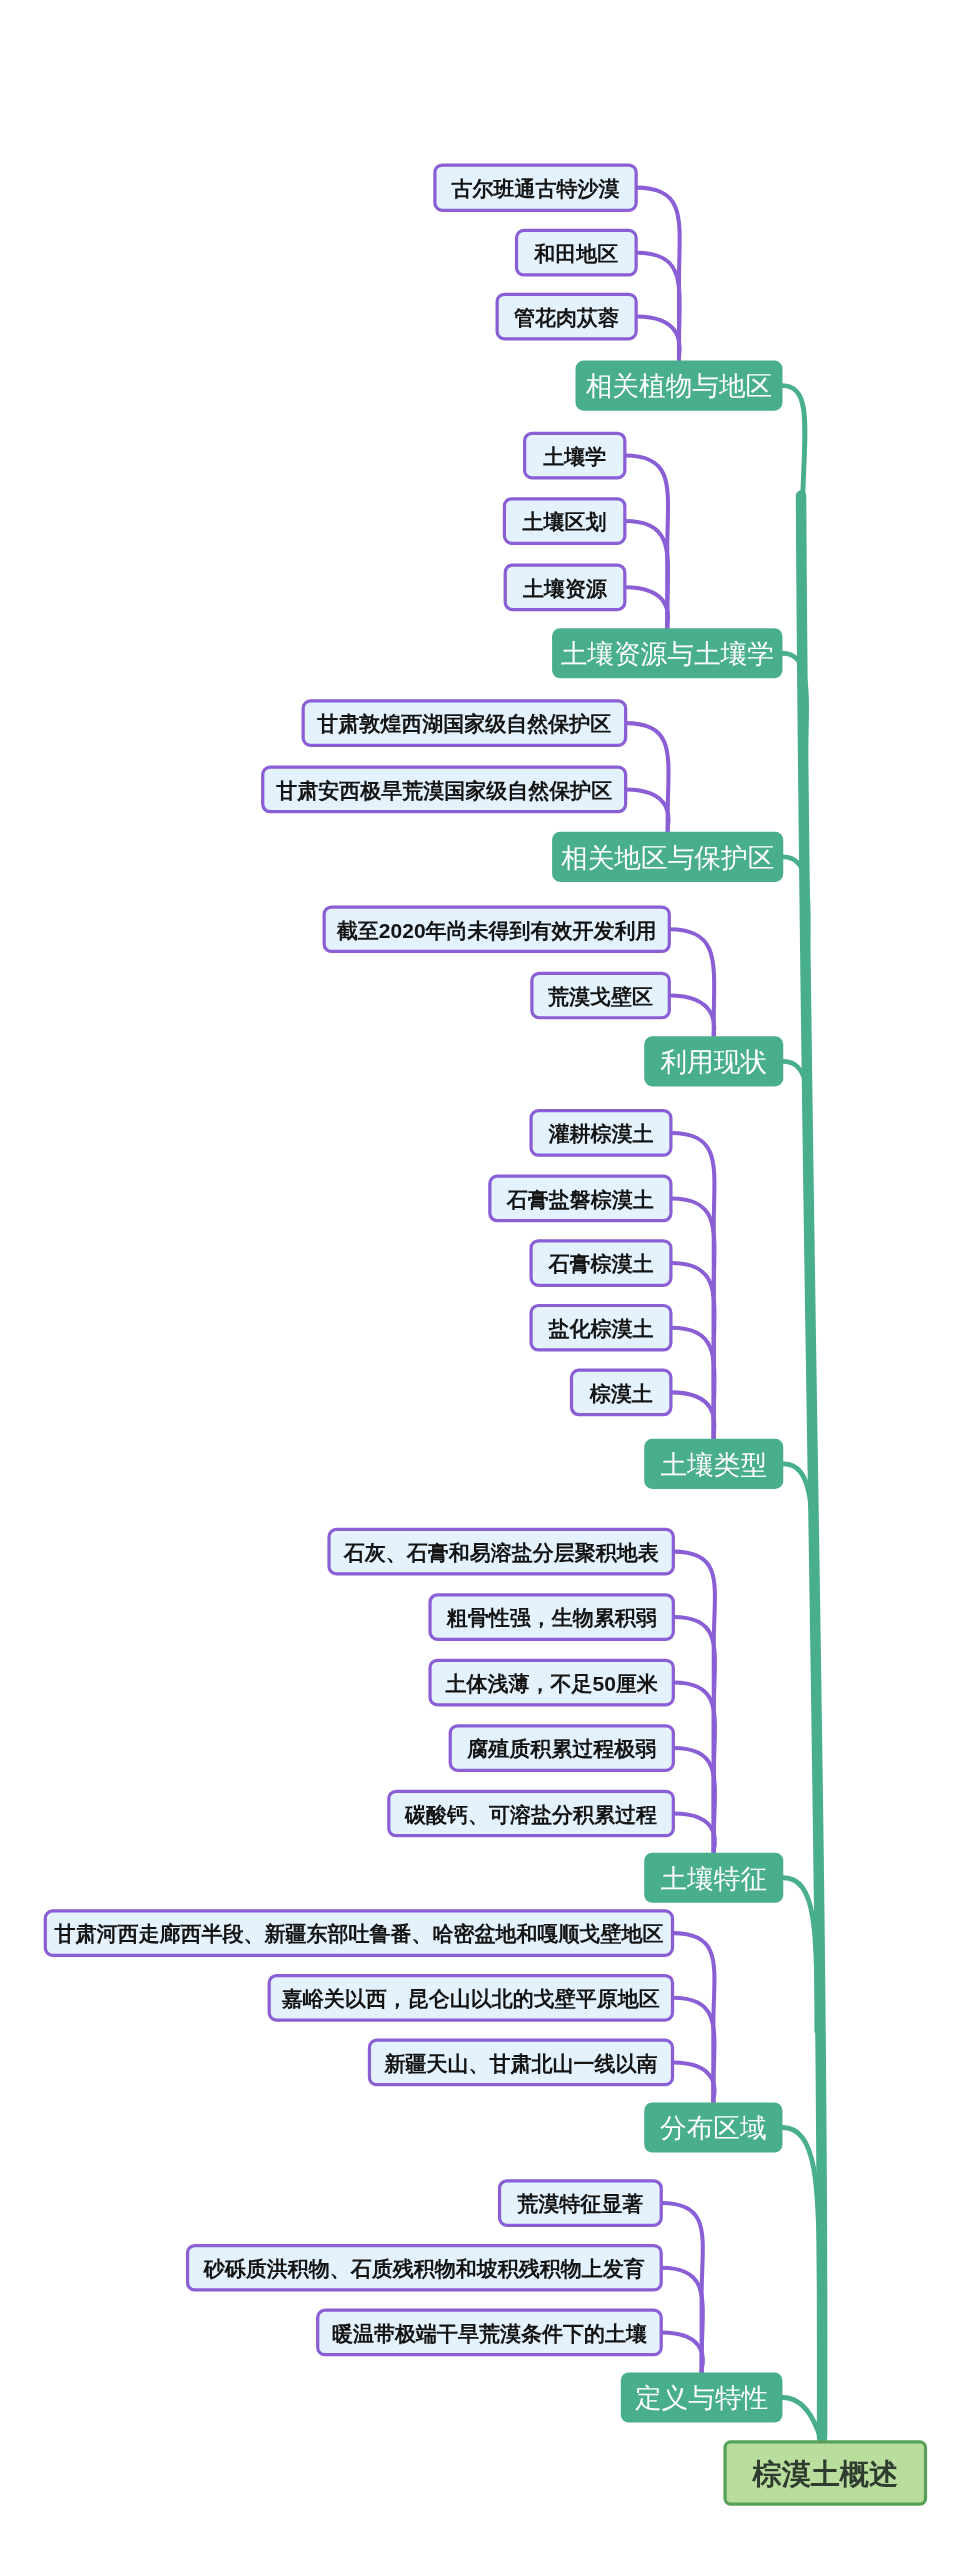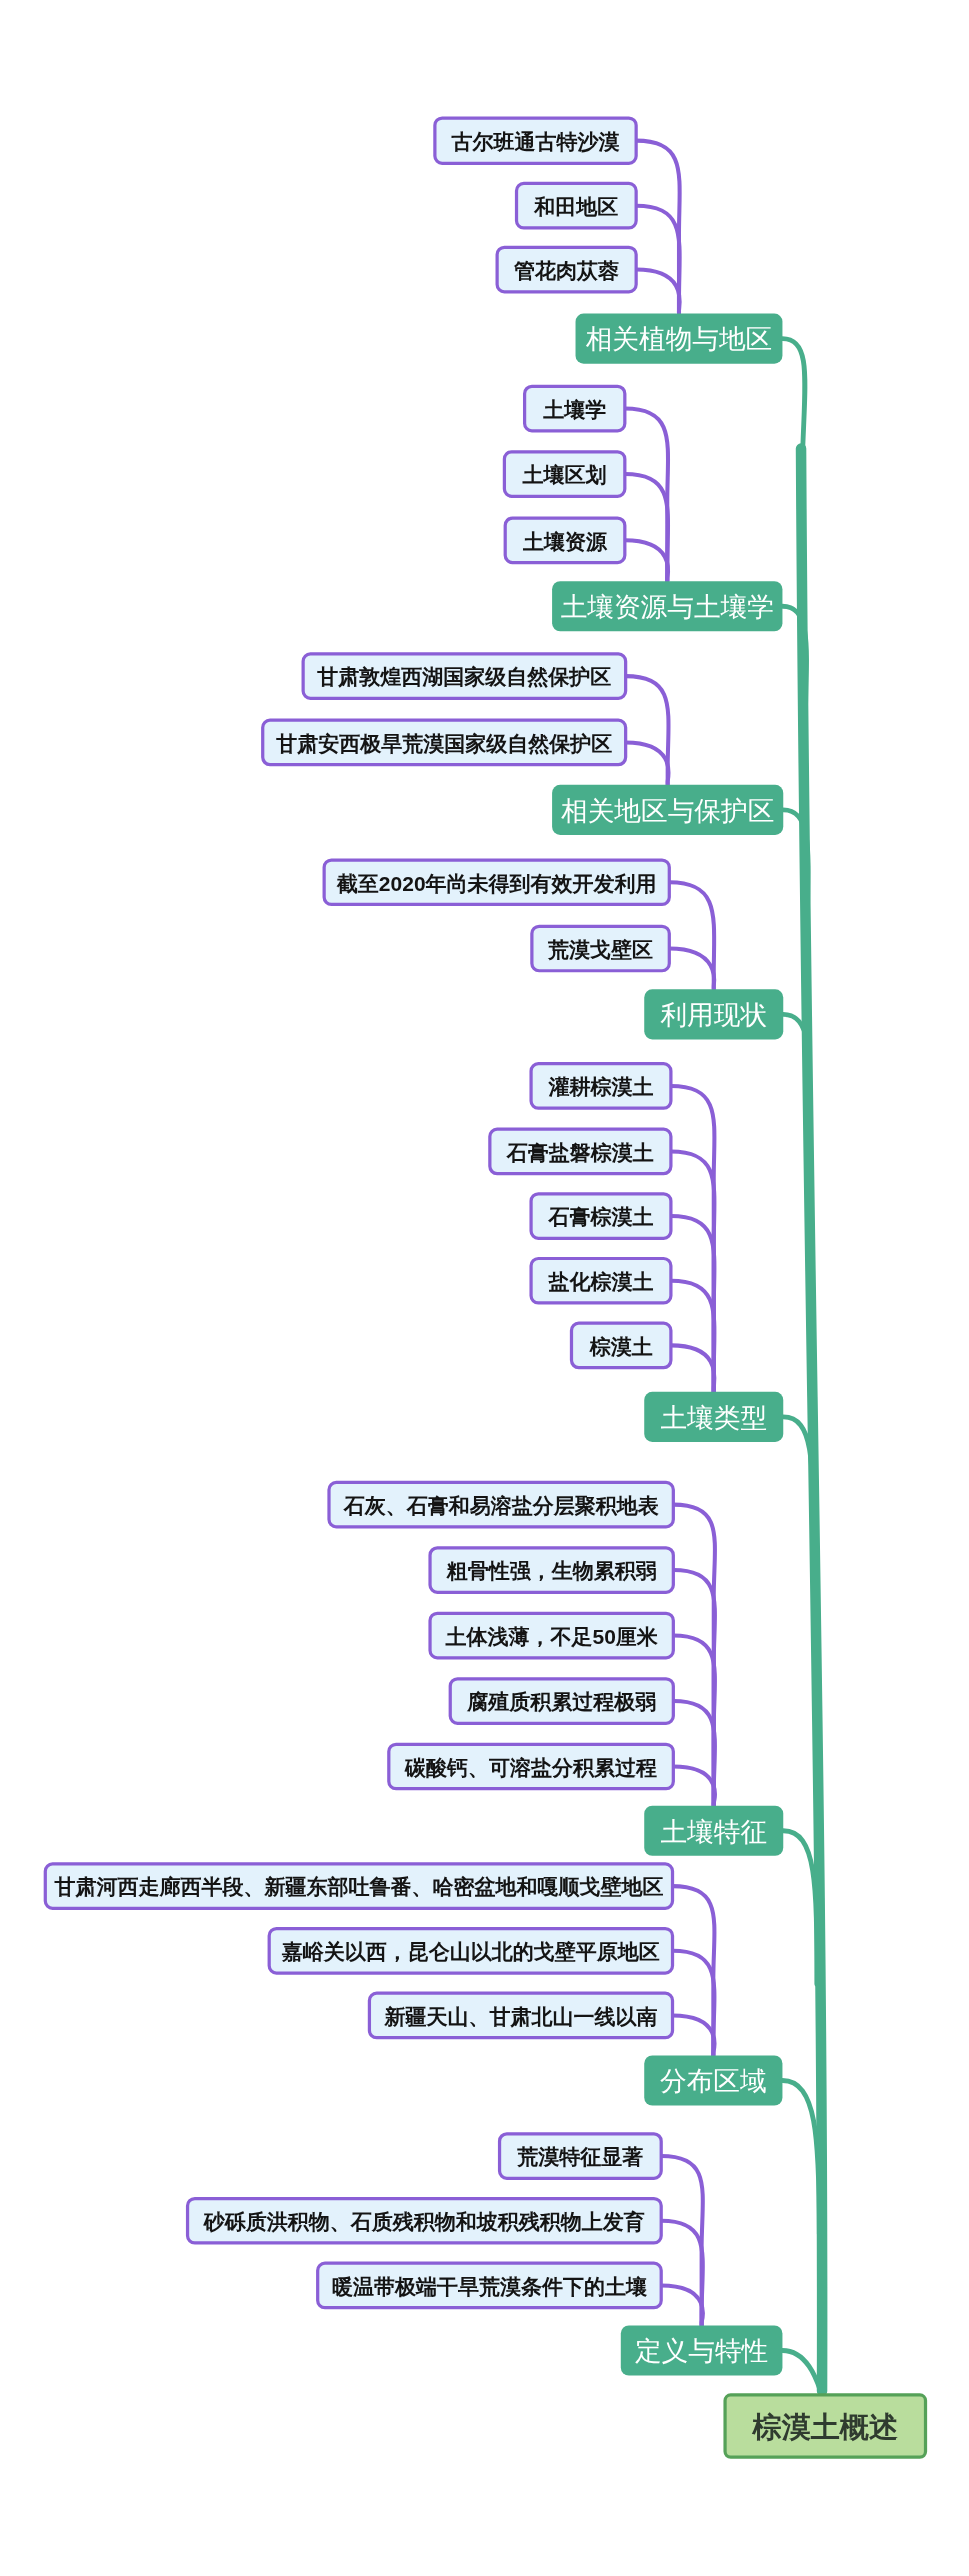--- a/index.html
+++ b/index.html
@@ -1,17 +1,17 @@
 <!DOCTYPE html>
 <html style="font-size:13px"><head>
 <meta charset="utf-8">
 <style>
   html,body{margin:0;padding:0;background:#ffffff;}
   body{font-family:"Liberation Sans","DejaVu Sans",sans-serif;}
-  #stage{position:relative;width:970px;height:2484px;background:#ffffff;overflow:hidden;}
+  #stage{position:relative;width:970px;height:2484px;background:#ffffff;overflow:hidden;margin-top:47px;}
   svg{display:block;}
   text{font-family:"Liberation Sans","DejaVu Sans",sans-serif;}
   .leaf-label{font-size:26px;font-weight:700;}
   .branch-label{font-size:33px;font-weight:400;}
   .root-label{font-size:36px;font-weight:700;}
 </style>
 </head>
 <body>
 
 <div id="stage">

